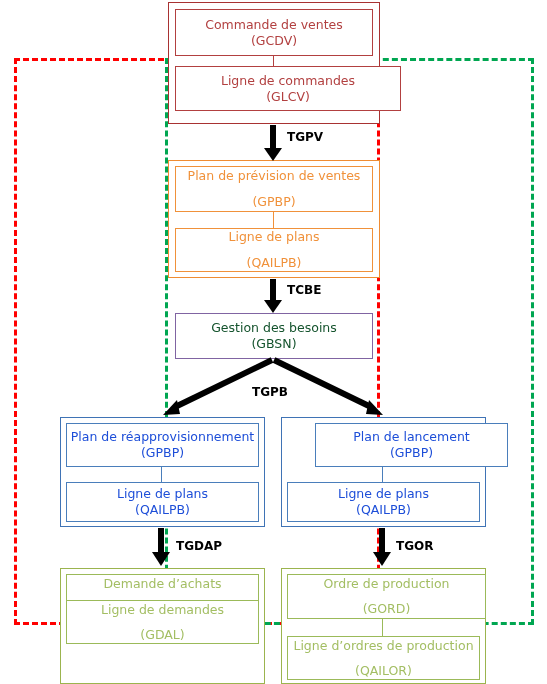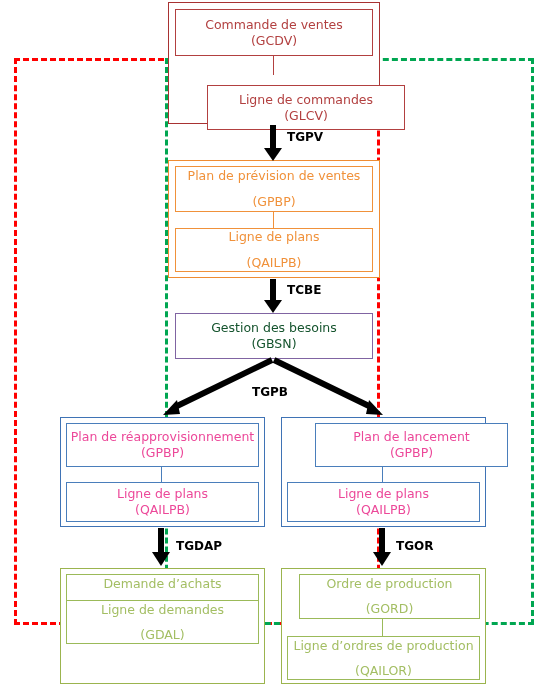--- a/index.html
+++ b/index.html
@@ -58,21 +58,21 @@
     text-align: center;
     z-index: 6;
     line-height: 1.25;
   }
   .ebox .title { font-size: 12.5px; white-space: nowrap; }
   .ebox .code  { font-size: 12.5px; white-space: nowrap; }
 
   .ebox.red    { border-color: #b24040; color: #b24040; }
   .ebox.orange { border-color: #f0913a; color: #f0913a; gap: 10px; }
   .ebox.purple { border-color: #8064a2; color: #14532d; }
-  .ebox.blue   { border-color: #4a7ebb; color: #ec4899; }
+  .ebox.blue   { border-color: #4a7ebb; color: #1d4ed8; }
   .ebox.olive  { border-color: #9bba59; color: #a3be63; gap: 9px; }
 
   
   .connector {
     position: absolute;
     width: 1.2px;
     z-index: 5;
   }
   .connector.red    { background: #b24040; }
   .connector.orange { background: #f0913a; }
@@ -106,21 +106,21 @@
 
   <div class="scope scope-red" style="left:14px; top:58px; width:366px; height:567px;"></div>
   <div class="scope scope-green" style="left:165px; top:58px; width:369px; height:567px;"></div>
 
   <div class="group red" style="left:168px; top:2px; width:212px; height:122px;"></div>
   <div class="connector red" style="left:273px; top:55px; height:20px;"></div>
   <div class="ebox red" style="left:175px; top:9px; width:198px; height:47px;">
     <span class="title">Commande de ventes</span>
     <span class="code">(GCDV)</span>
   </div>
-  <div class="ebox red" style="left:175px; top:85px; width:198px; height:45px;margin-left:32px;">
+  <div class="ebox red" style="left:175px; top:66px; width:226px; height:45px;">
     <span class="title">Ligne de commandes</span>
     <span class="code">(GLCV)</span>
   </div>
 
   <div class="group orange" style="left:168px; top:160px; width:212px; height:118px;"></div>
   <div class="connector orange" style="left:273px; top:211px; height:18px;"></div>
   <div class="ebox orange" style="left:175px; top:166px; width:198px; height:46px;">
     <span class="title">Plan de prévision de ventes</span>
     <span class="code">(GPBP)</span>
   </div>
@@ -162,21 +162,21 @@
     <span class="title">Demande d’achats</span>
     <span class="code">(TGOR)</span>
   </div>
   <div class="ebox olive" style="left:66px; top:600px; width:193px; height:44px;">
     <span class="title">Ligne de demandes</span>
     <span class="code">(GDAL)</span>
   </div>
 
   <div class="group olive" style="left:281px; top:568px; width:205px; height:116px;"></div>
   <div class="connector olive" style="left:382px; top:619px; height:18px;"></div>
-  <div class="ebox olive" style="left:287px; top:574px; width:181px; height:45px;margin-left:12px;">
+  <div class="ebox olive" style="left:287px; top:574px; width:199px; height:45px;">
     <span class="title">Ordre de production</span>
     <span class="code">(GORD)</span>
   </div>
   <div class="ebox olive" style="left:287px; top:636px; width:193px; height:44px;">
     <span class="title">Ligne d’ordres de production</span>
     <span class="code">(QAILOR)</span>
   </div>
 
   <svg id="arrows" viewBox="0 0 547 684">
 

